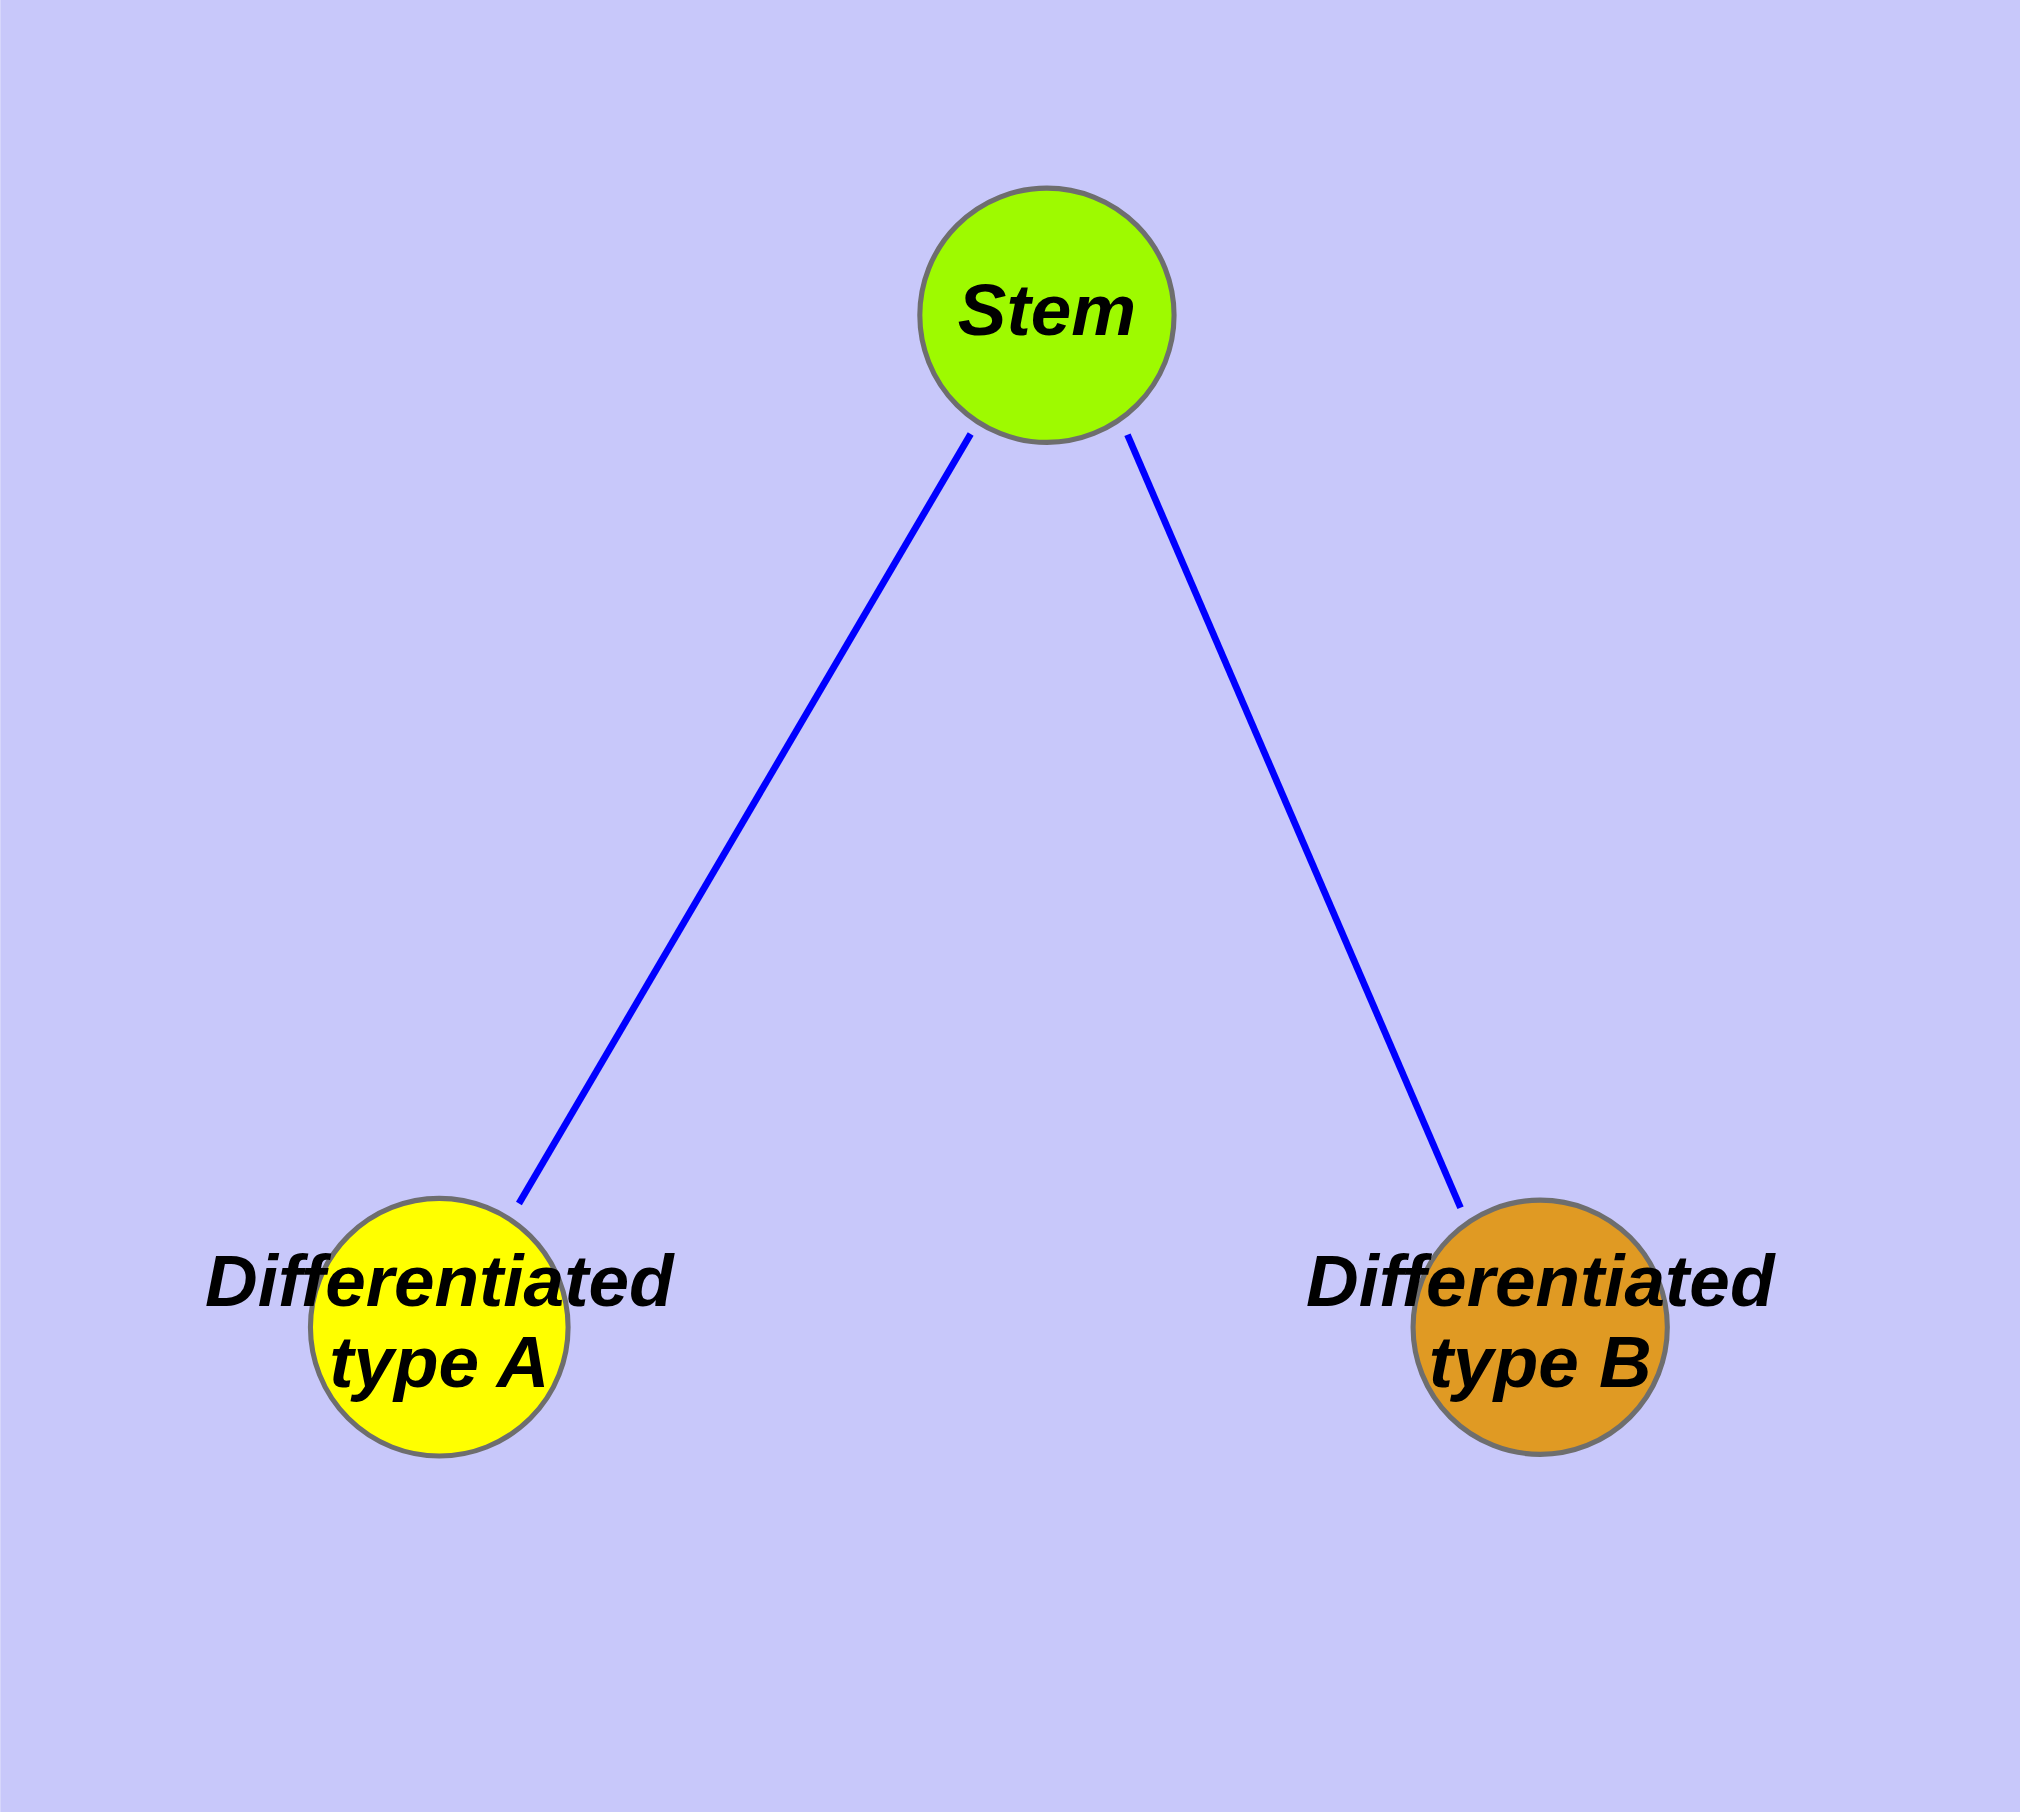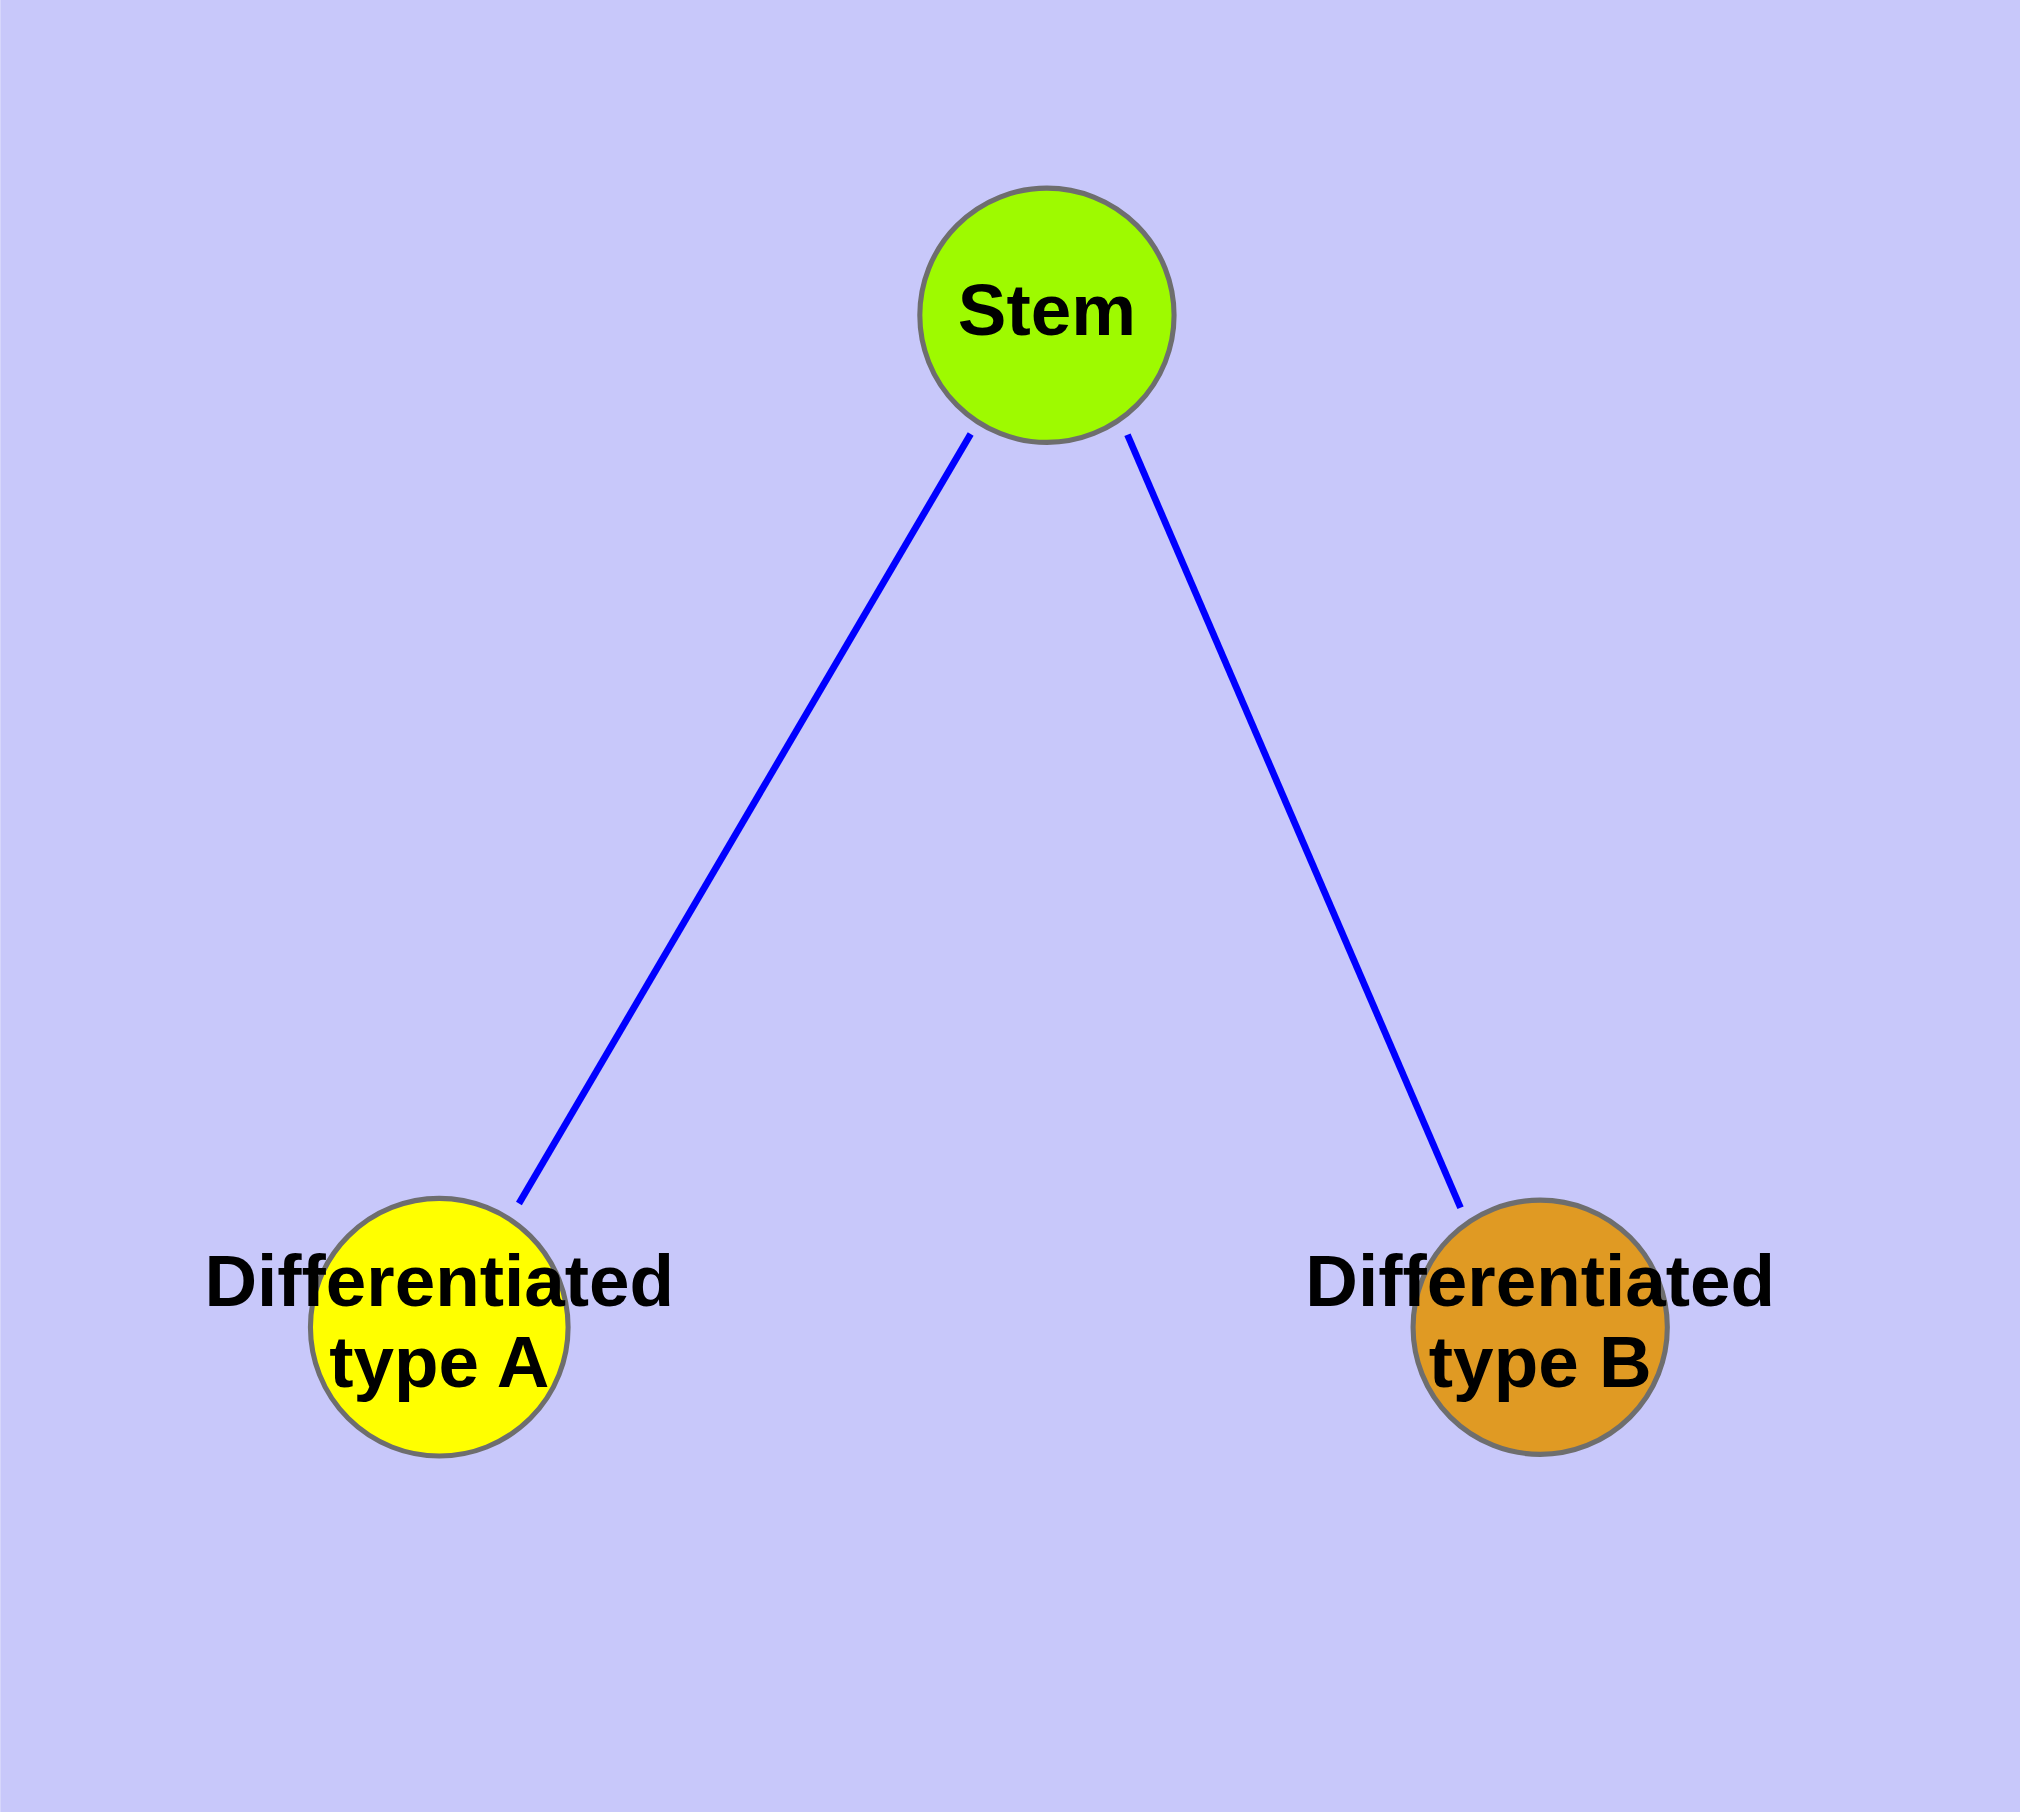--- a/index.html
+++ b/index.html
@@ -9,20 +9,21 @@
     background: #ffffff;
   }
   body {
     font-family: "Liberation Sans", sans-serif;
   }
   #canvas {
     position: relative;
     width: 2021px;
     height: 1812px;
     overflow: hidden;
+    font-style: italic;
   }
   #graph-svg {
     position: absolute;
     left: 0;
     top: 0;
     width: 2021px;
     height: 1812px;
     display: block;
   }
   .node-label {

